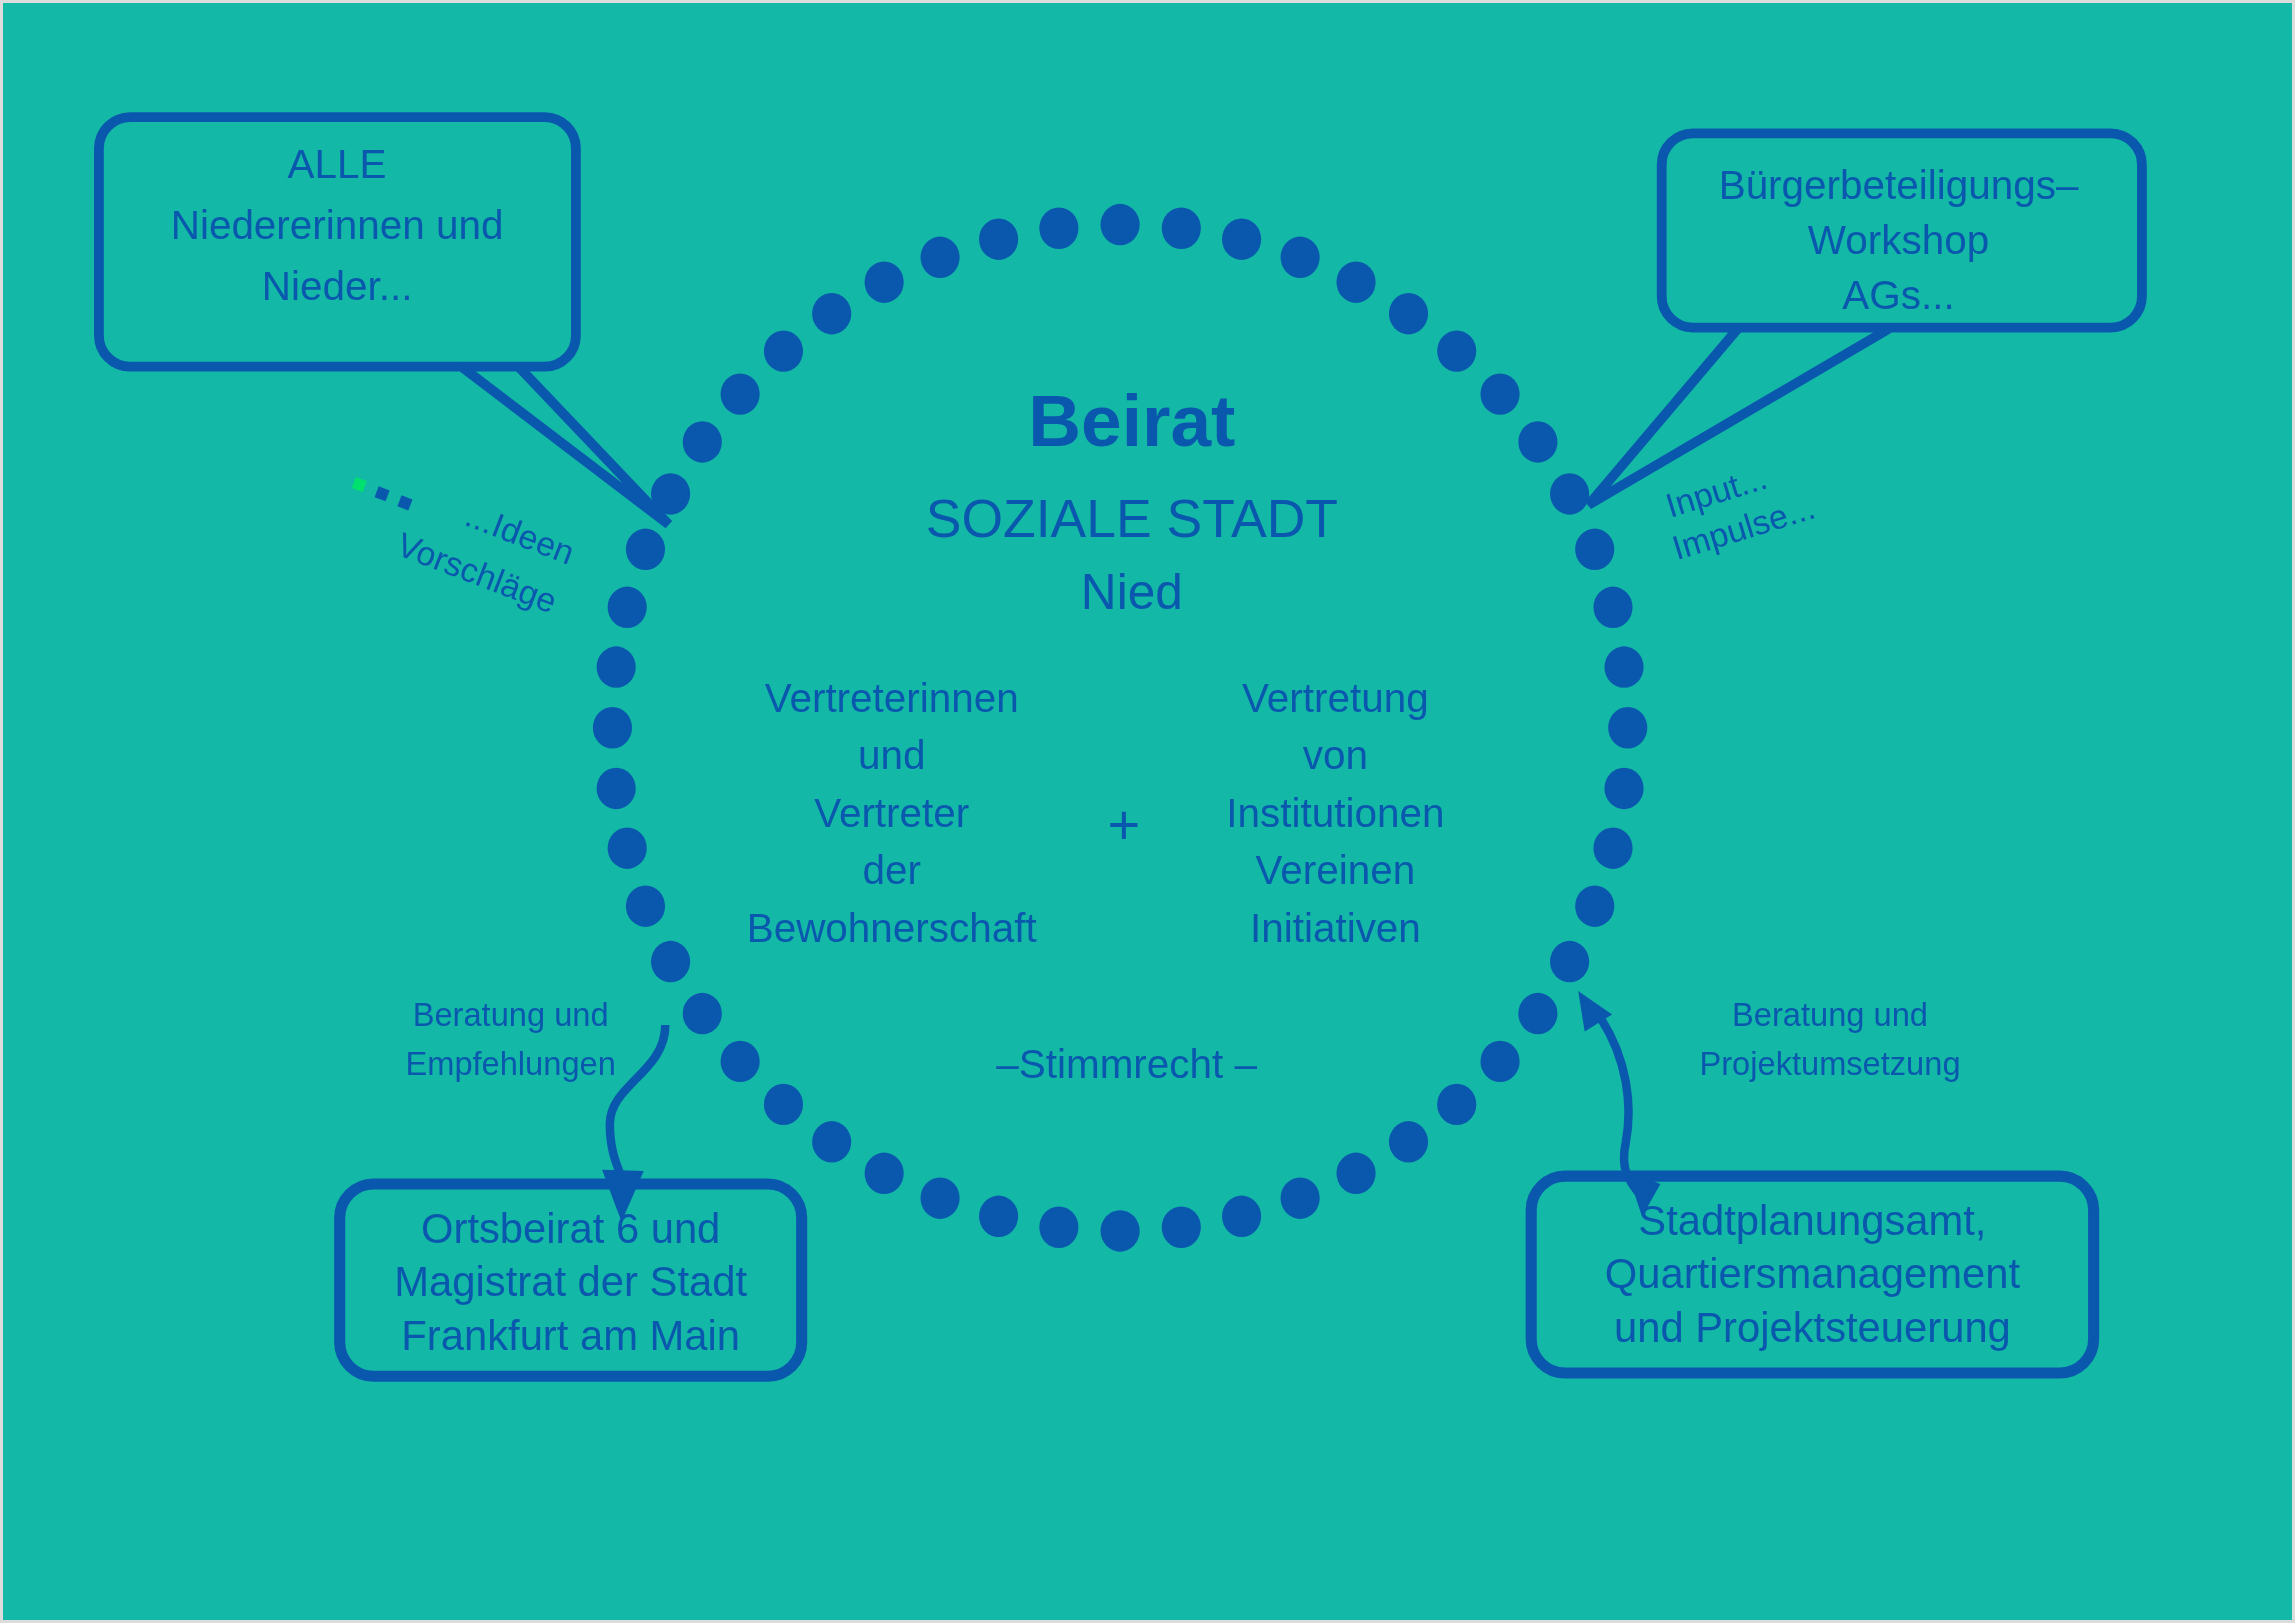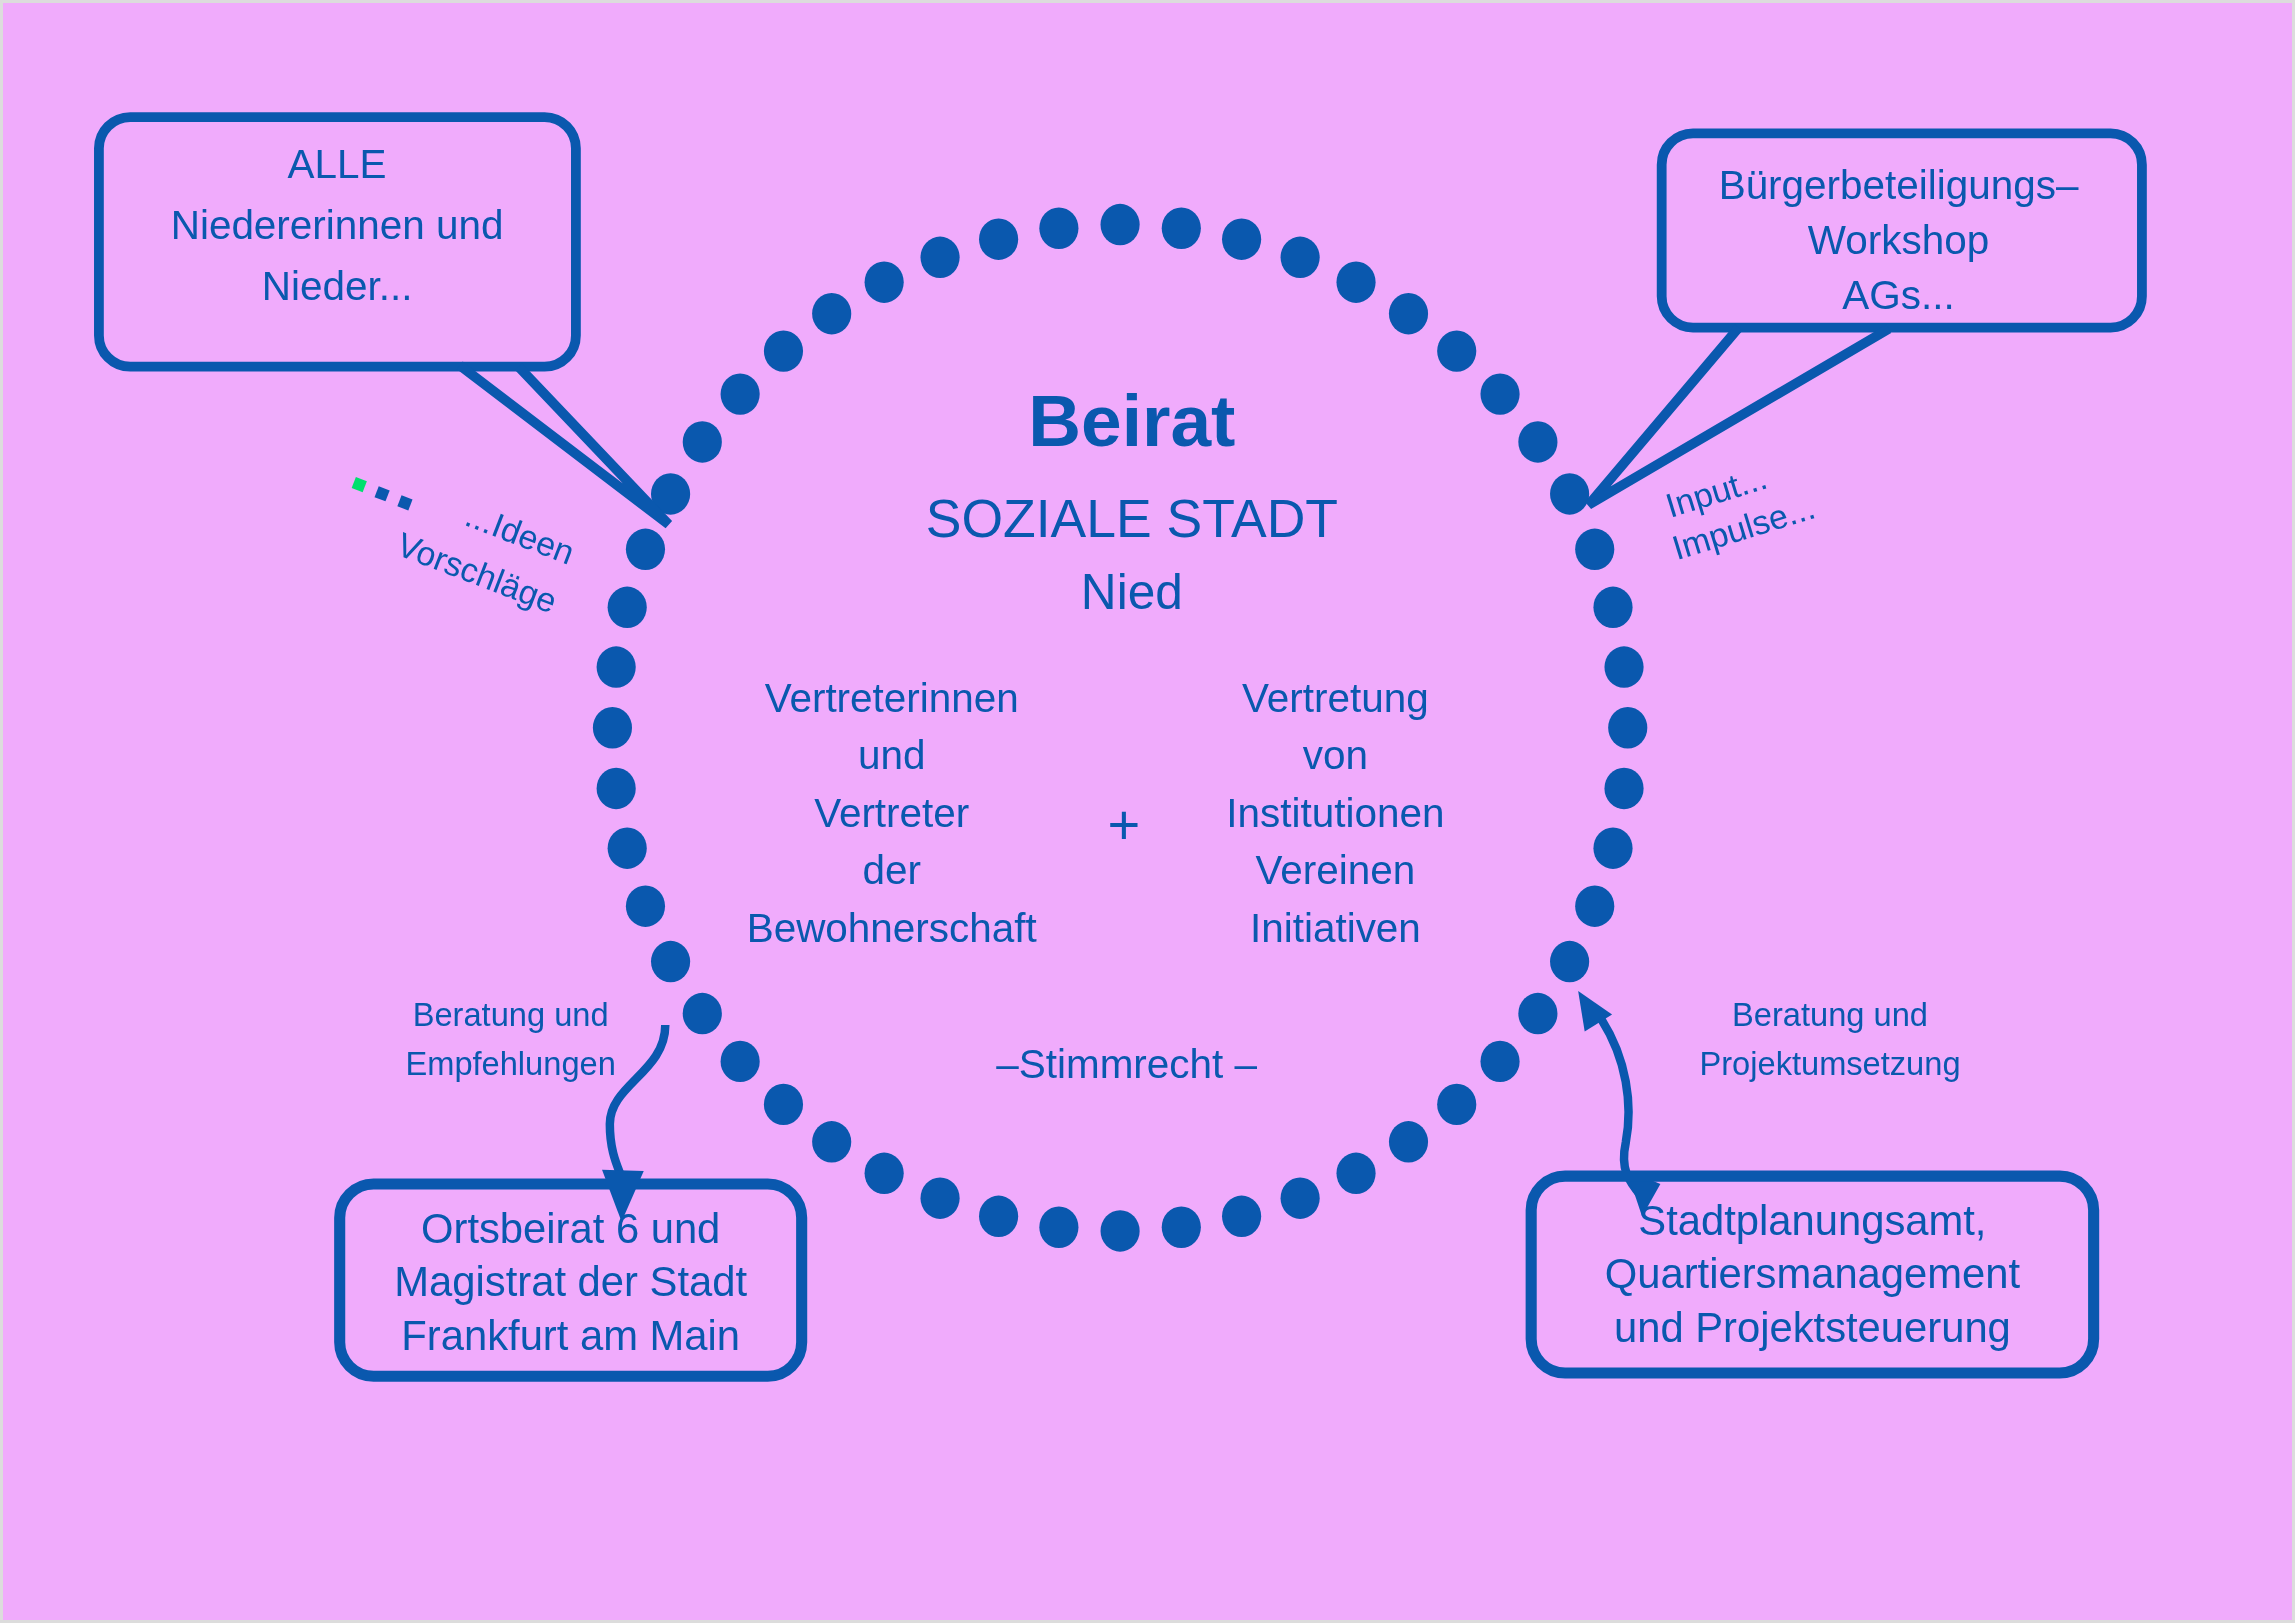--- a/index.html
+++ b/index.html
@@ -4,21 +4,21 @@
 <style>
   html, body {
     margin: 0;
     padding: 0;
     background: #ffffff;
   }
   #stage {
     position: relative;
     width: 2295px;
     height: 1623px;
-    background: #f0abfc;
+    background: #14b8a6;
     box-sizing: border-box;
     border: 3.9px solid #dcdcdc;
     overflow: hidden;
     font-family: "Liberation Sans", sans-serif;
   }
   #diagram-svg {
     position: absolute;
     inset: 0;
     width: 100%;
     height: 100%;

